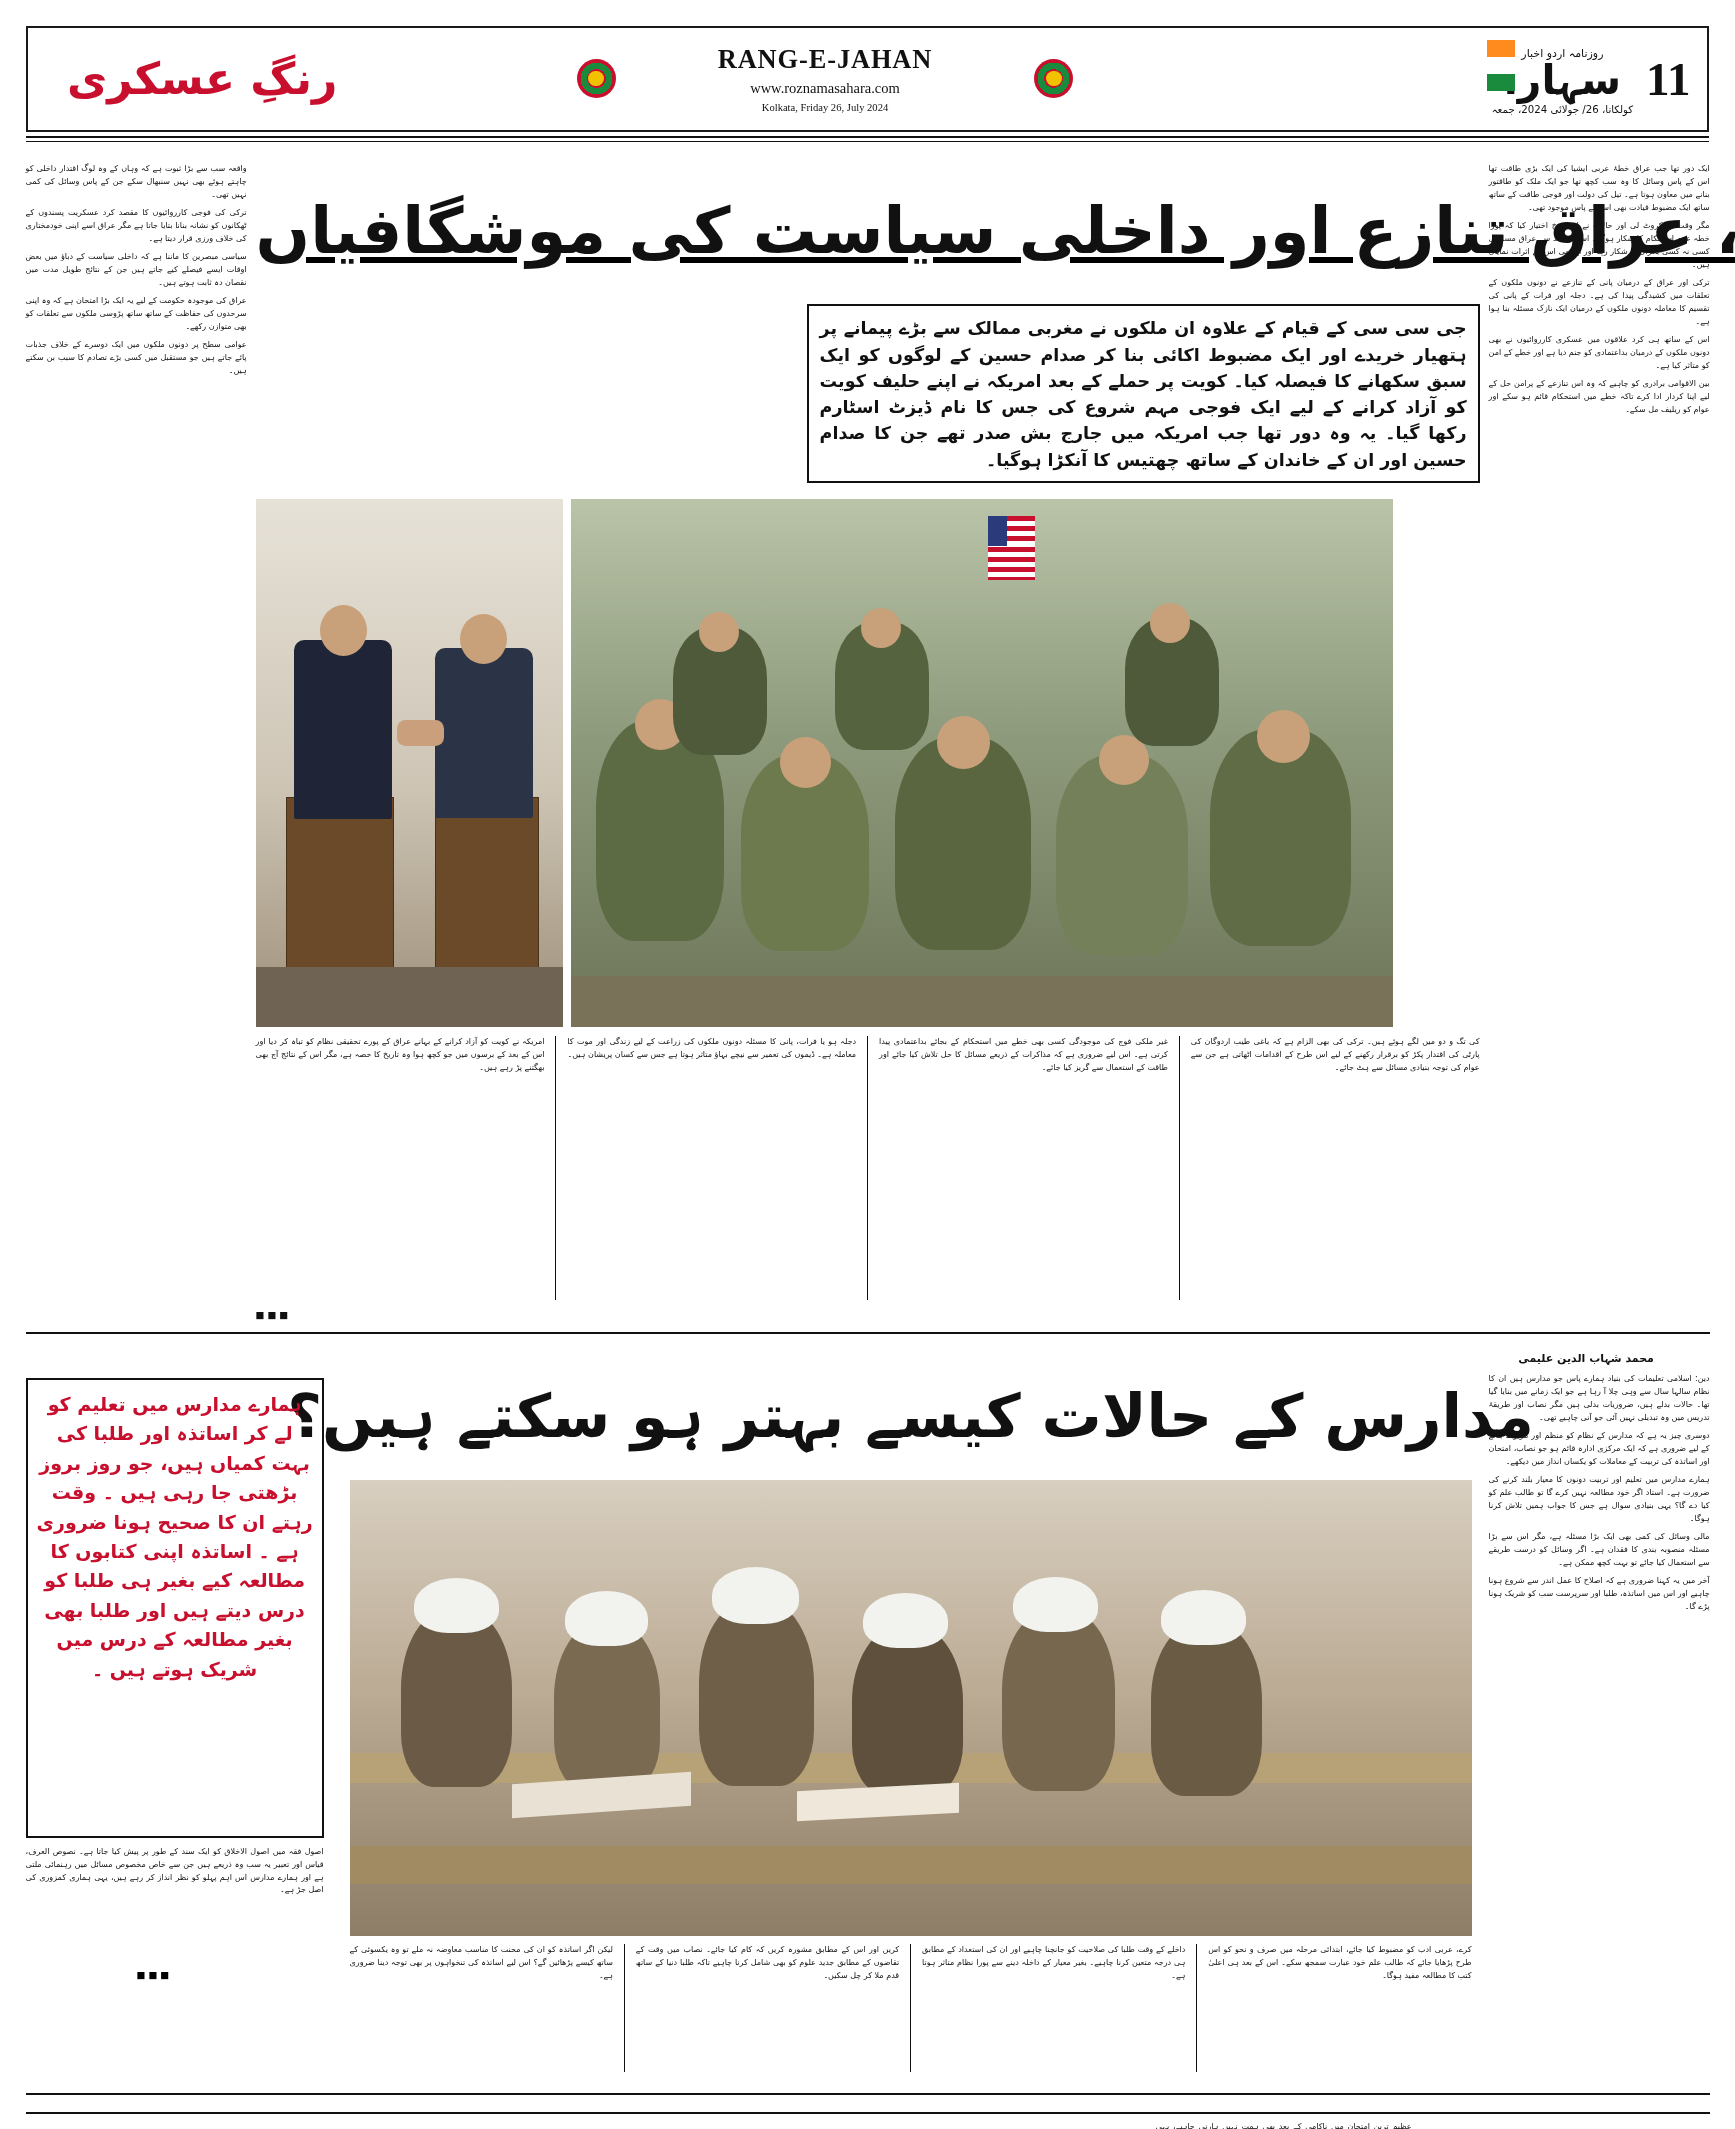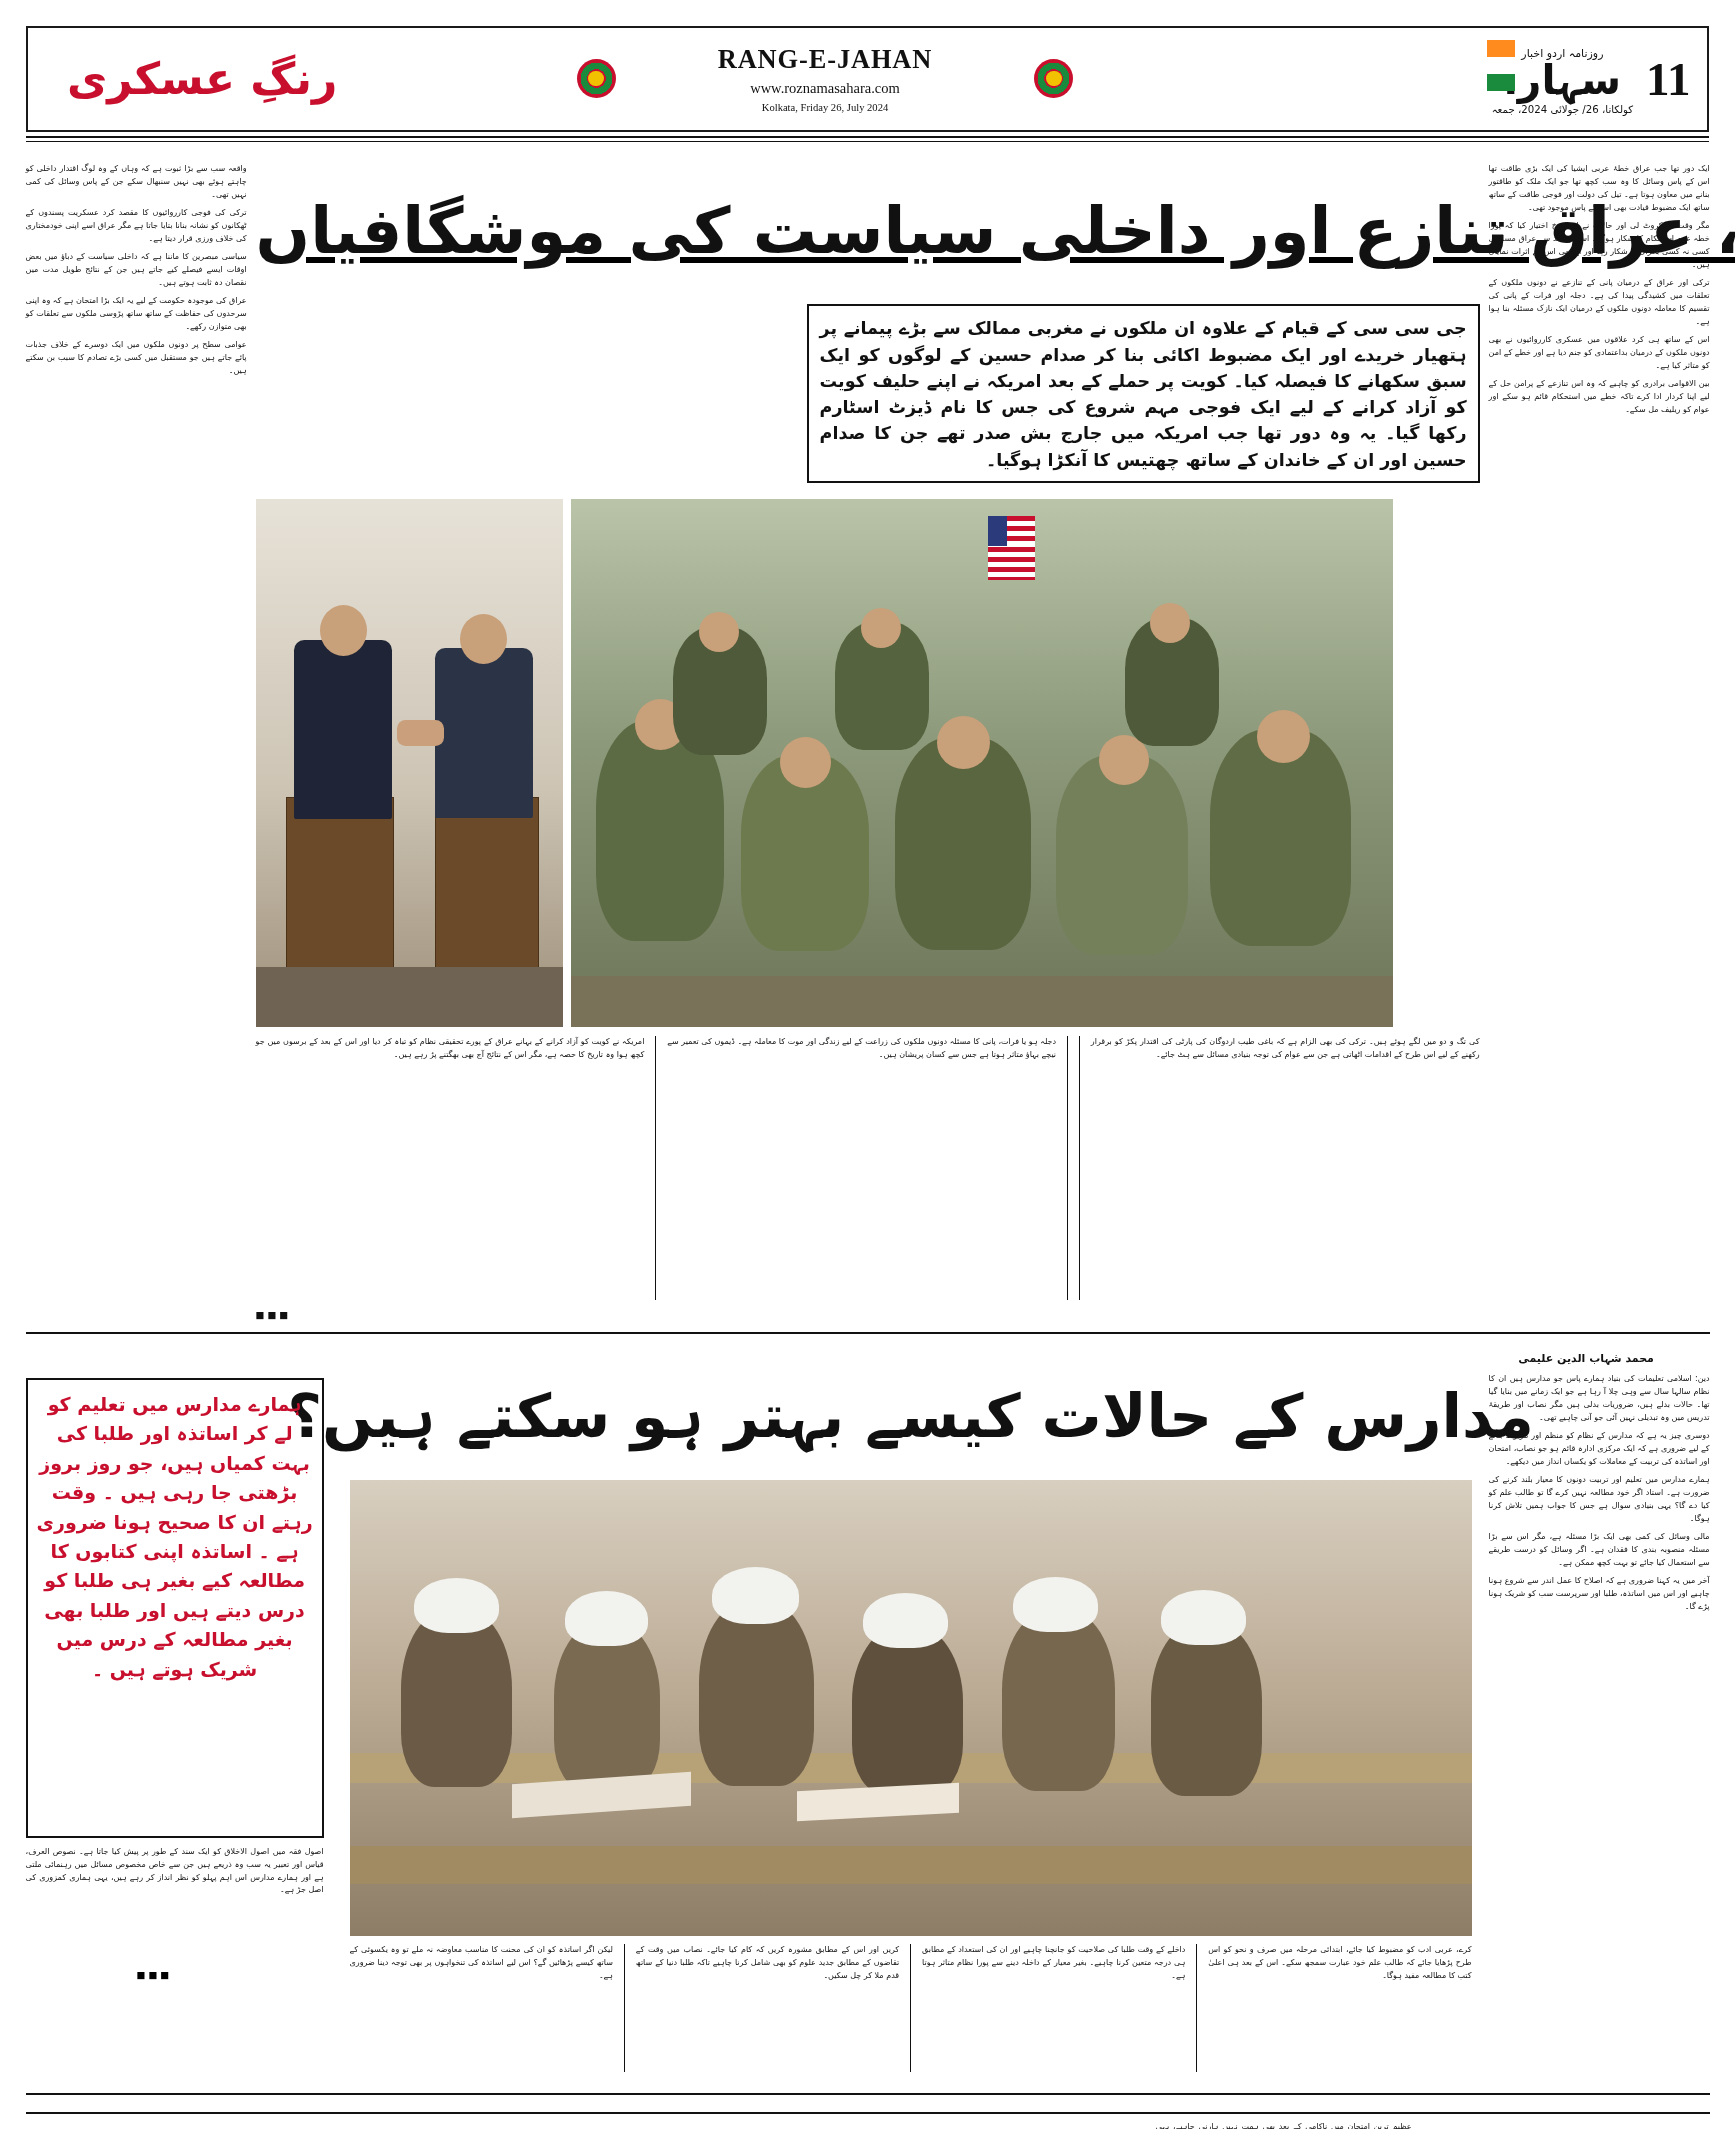--- a/index.html
+++ b/index.html
@@ -209,20 +209,21 @@
       <div class="ph-head" style="left:64px;top:106px;width:47px;height:51px;"></div>
       <div class="ph-suit" style="left:179px;top:149px;width:98px;height:170px;background:#2b3346;"></div>
       <div class="ph-head" style="left:204px;top:115px;width:47px;height:50px;"></div>
       <div style="position:absolute;left:141px;top:221px;width:47px;height:25.6px;background:#caa07c;border-radius:8.5px;"></div>
       <div style="position:absolute;left:0;bottom:0;width:100%;height:60px;background:#6f6354;"></div>
     </div>
 
     <div class="s1-body urdu">
       <div class="col">کی تگ و دو میں لگے ہوئے ہیں۔ ترکی کی بھی الزام ہے کہ باغی طیب اردوگان کی پارٹی کی اقتدار پکڑ کو برقرار رکھنے کے لیے اس طرح کے اقدامات اٹھاتی ہے جن سے عوام کی توجہ بنیادی مسائل سے ہٹ جائے۔</div>
       <div class="vr"></div>
+      <div class="col">غیر ملکی فوج کی موجودگی کسی بھی خطے میں استحکام کے بجائے بداعتمادی پیدا کرتی ہے۔ اس لیے ضروری ہے کہ مذاکرات کے ذریعے مسائل کا حل تلاش کیا جائے اور طاقت کے استعمال سے گریز کیا جائے۔</div>
       <div class="vr"></div>
       <div class="col">دجلہ ہو یا فرات، پانی کا مسئلہ دونوں ملکوں کی زراعت کے لیے زندگی اور موت کا معاملہ ہے۔ ڈیموں کی تعمیر سے نیچے بہاؤ متاثر ہوتا ہے جس سے کسان پریشان ہیں۔</div>
       <div class="vr"></div>
       <div class="col">امریکہ نے کویت کو آزاد کرانے کے بہانے عراق کے پورے تحقیقی نظام کو تباہ کر دیا اور اس کے بعد کے برسوں میں جو کچھ ہوا وہ تاریخ کا حصہ ہے، مگر اس کے نتائج آج بھی بھگتنے پڑ رہے ہیں۔</div>
     </div>
 
     <div class="s1-end">■ ■ ■</div>
     <div class="s1-rule"></div>
   </div>
 

